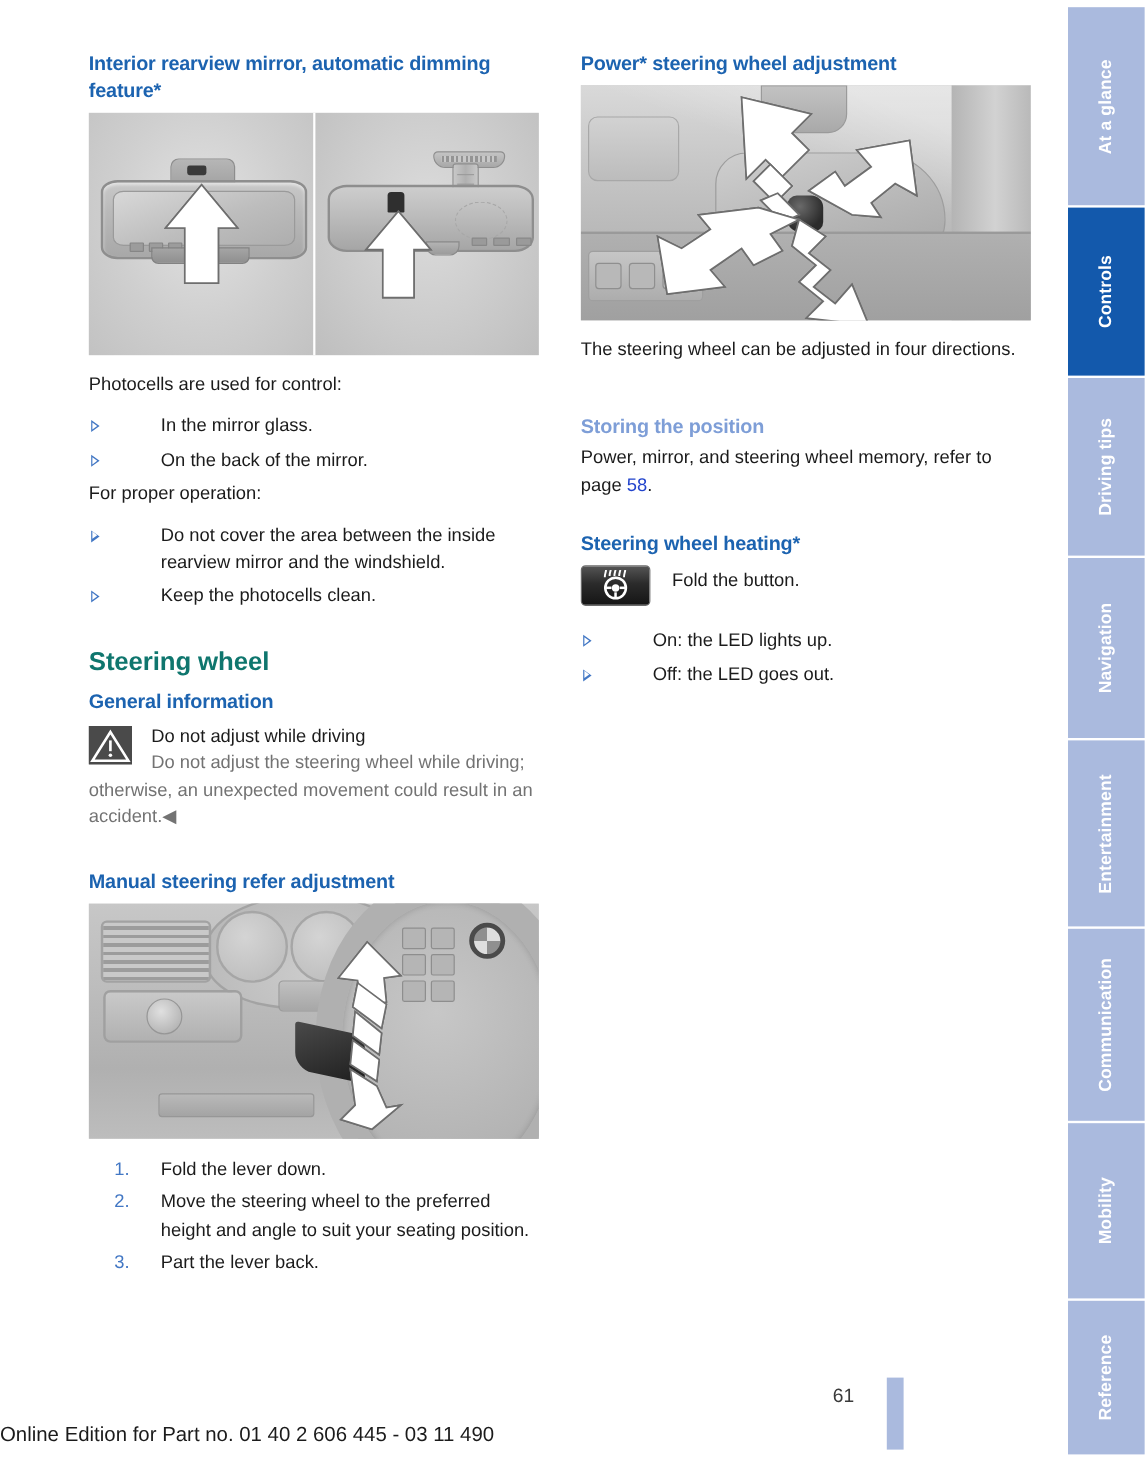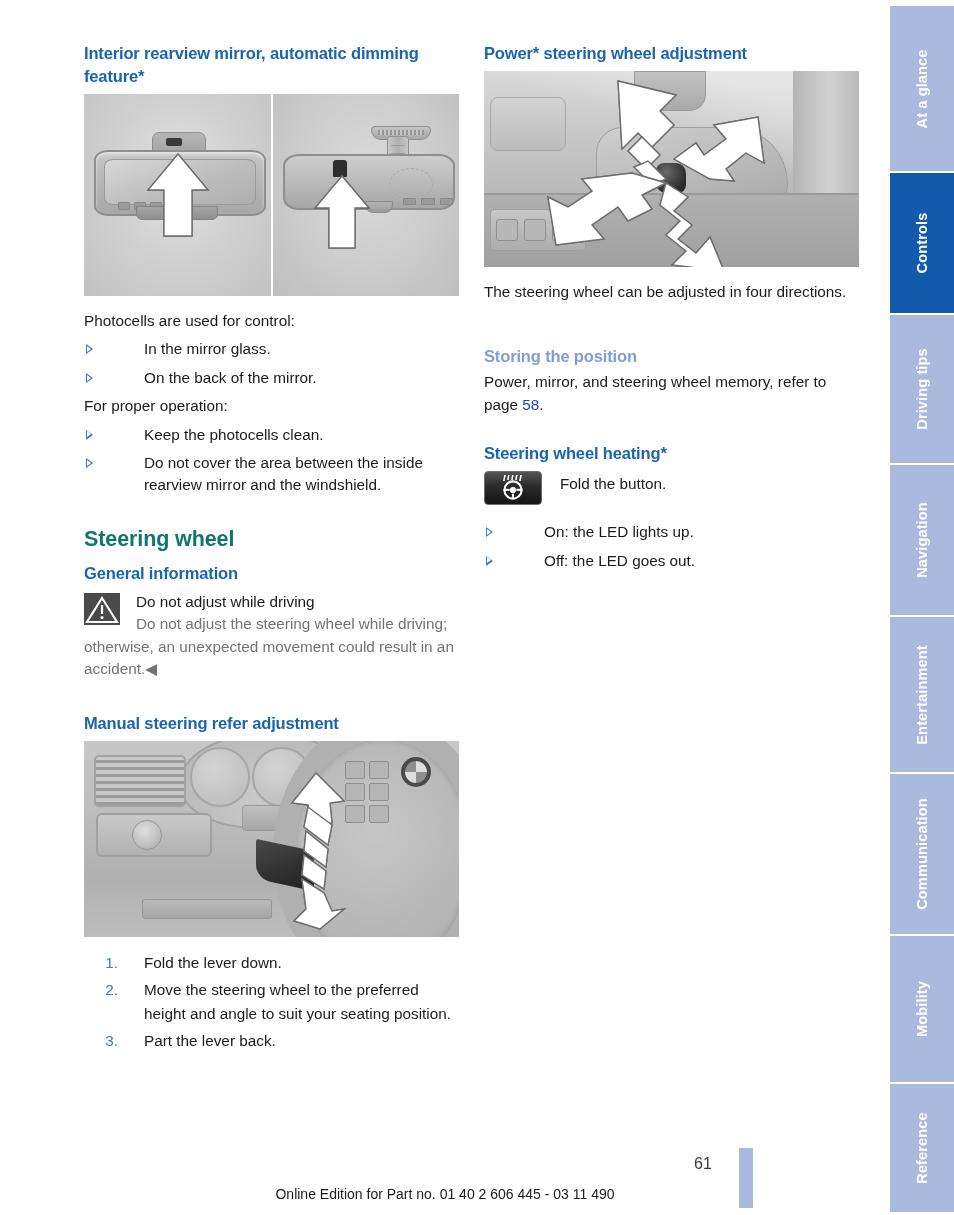--- a/index.html
+++ b/index.html
@@ -20,21 +20,21 @@
     width: 954px;
     height: 1215px;
     overflow: hidden;
   }
 
   
   .col {
     position: absolute;
     width: 375px;
   }
-  .col-left  { left: 84px;  top: 42px; }
+  .col-left  { left: 74px;  top: 42px; }
   .col-right { left: 484px; top: 42px; }
 
   
   h1.chapter-title {
     font-size: 21.5px;
     line-height: 25px;
     color: #0f766e;
     font-weight: bold;
     margin: 0 0 10px 0;
     letter-spacing: -0.1px;
@@ -63,21 +63,21 @@
     color: #1b1b1b;
     margin: 0 0 6px 0;
   }
   .pageref {
     color: #2244cc;
   }
 
   
   ul.tri-list {
     list-style: none;
-    margin: 0 0 6px 0;
+    margin: 12px 0 6px 0;
     padding: 0;
   }
   ul.tri-list li {
     position: relative;
     padding-left: 60px;
     font-size: 15.3px;
     line-height: 22.4px;
     color: #1b1b1b;
     margin-bottom: 6px;
   }
@@ -460,22 +460,21 @@
     font-size: 14.6px;
     font-weight: bold;
     letter-spacing: .1px;
   }
 
   
   .footer-note {
     position: absolute;
     left: 0; top: 1186px;
     width: 890px;
-    text-align: center;
-    font-size: 14px;
+    font-size: 17px;
     color: #1b1b1b;
   }
   .page-number {
     position: absolute;
     left: 694px; top: 1155px;
     font-size: 16px;
     color: #3b3b3b;
   }
   .page-bar {
     position: absolute;
@@ -541,25 +540,25 @@
         <span class="tri"></span>
         <span>On the back of the mirror.</span>
       </li>
     </ul>
 
     <p class="body-text">For proper operation:</p>
 
     <ul class="tri-list">
       <li>
         <span class="tri"></span>
+        <span>Do not cover the area between the inside rearview mirror and the windshield.</span>
+      </li>
+      <li>
+        <span class="tri"></span>
         <span>Keep the photocells clean.</span>
-      </li>
-      <li>
-        <span class="tri"></span>
-        <span>Do not cover the area between the inside rearview mirror and the windshield.</span>
       </li>
     </ul>
 
     <h1 class="chapter-title" style="margin-top:30px;">Steering wheel</h1>
 
     <h2 class="section-title">General information</h2>
 
     <div class="warning">
       <div class="warn-icon">
         <svg width="36" height="32" viewBox="0 0 36 32">

